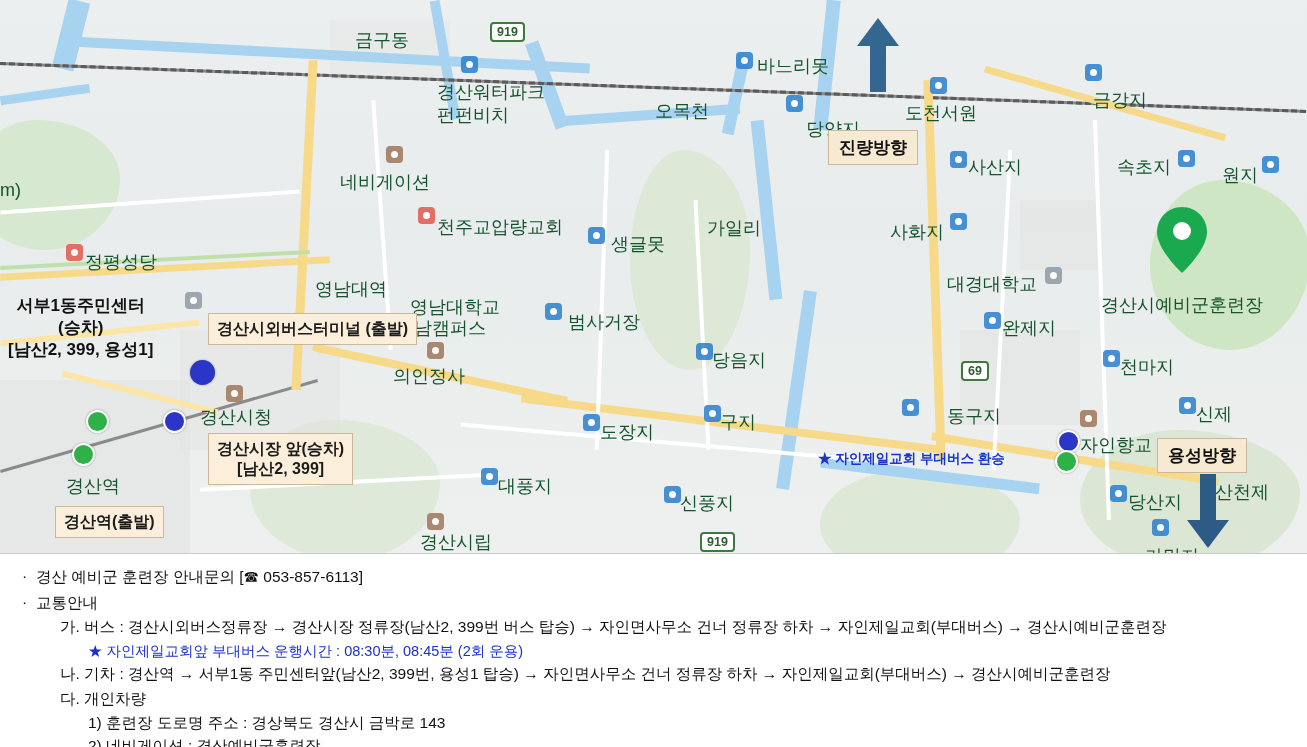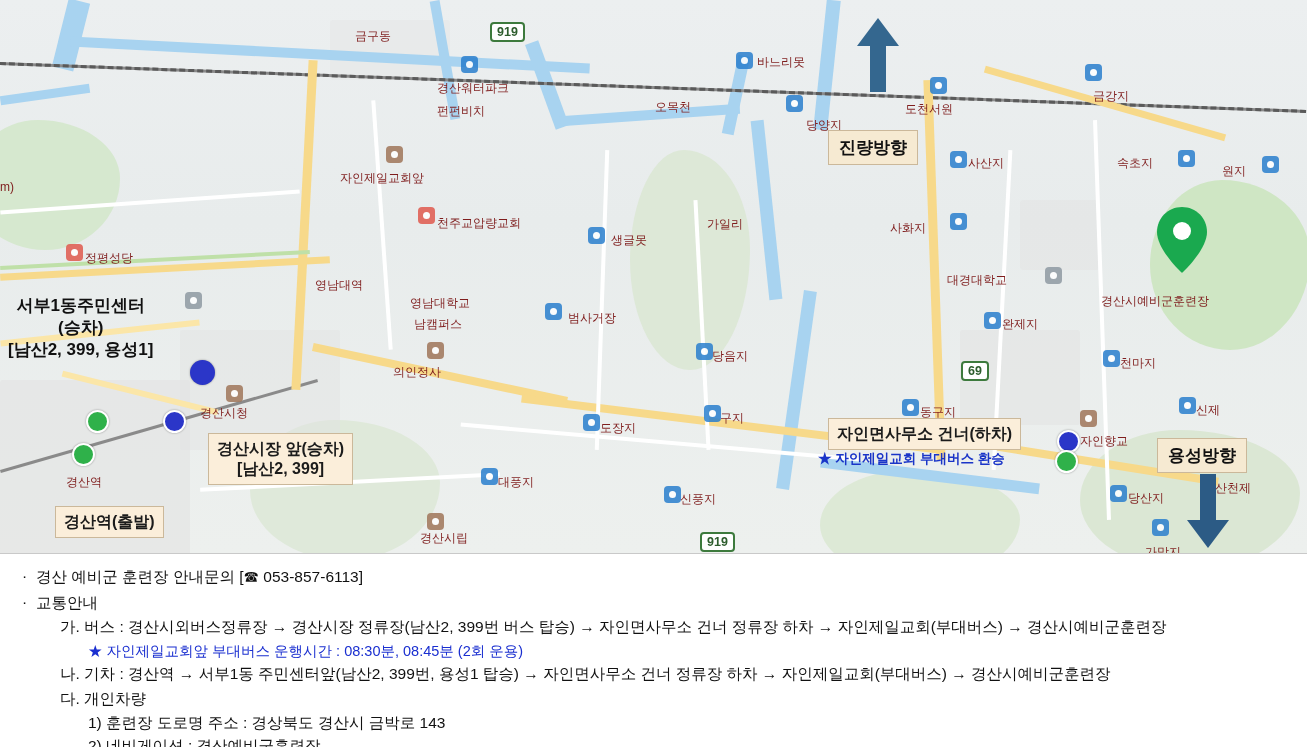--- a/index.html
+++ b/index.html
@@ -27,21 +27,21 @@
   .road.green{background:#bfe0a8;}
   .rail{position:absolute;height:0;border-top:3px dashed #5a5a5a;}
   .railbase{position:absolute;height:3px;background:#8a8a8a;}
 
   
   .poi{position:absolute;width:17px;height:17px;border-radius:4px;background:#2a7fce;opacity:.85;}
   .poi::after{content:"";position:absolute;left:5px;top:5px;width:7px;height:7px;border-radius:50%;background:#fff;}
   .poi.brown{background:#a0765a;}
   .poi.red{background:#e05a4e;}
   .poi.grey{background:#8f9aa3;}
-  .poi-label{position:absolute;font-size:12px;color:#7f1d1d;white-space:nowrap;}
+  .poi-label{position:absolute;font-size:18px;color:#14532d;white-space:nowrap;}
 
   
   .dot{position:absolute;width:19px;height:19px;border-radius:50%;border:2px solid #fff;box-shadow:0 0 2px rgba(0,0,0,.4);}
   .dot.blue{background:#2b36c8;}
   .dot.green{background:#2fb14a;}
   .dot.ring{border:3px dashed #2b36c8;background:#2b36c8;}
 
   .bigpin{position:absolute;width:54px;height:70px;}
   .bigpin svg{display:block;}
 
@@ -177,41 +177,41 @@
       <div class="poi-label" style="left: 757px; top: 54px;">바느리못</div>
       <div class="poi-label" style="left: 437px; top: 80px;">경산워터파크</div>
       <div class="poi-label" style="left: 437px; top: 103px;">펀펀비치</div>
       <div class="poi-label" style="left: 655px; top: 99px;">오목천</div>
       <div class="poi-label" style="left: 905px; top: 101px;">도천서원</div>
       <div class="poi-label" style="left: 1093px; top: 88px;">금강지</div>
       <div class="poi-label" style="left: 806px; top: 117px;">당양지</div>
       <div class="poi-label" style="left: 968px; top: 155px;">사산지</div>
       <div class="poi-label" style="left: 1117px; top: 155px;">속초지</div>
       <div class="poi-label" style="left: 1222px; top: 163px;">원지</div>
-      <div class="poi-label" style="left: 340px; top: 170px;">자인제일교회앞</div>
+      <div class="poi-label" style="left: 340px; top: 170px;">네비게이션</div>
       <div class="poi-label" style="left: 437px; top: 215px;">천주교압량교회</div>
       <div class="poi-label" style="left: 611px; top: 232px;">생글못</div>
       <div class="poi-label" style="left: 707px; top: 216px;">가일리</div>
       <div class="poi-label" style="left: 890px; top: 220px;">사화지</div>
       <div class="poi-label" style="left: 85px; top: 250px;">정평성당</div>
       <div class="poi-label" style="left: 947px; top: 272px;">대경대학교</div>
       <div class="poi-label" style="left: 1101px; top: 293px;">경산시예비군훈련장</div>
       <div class="poi-label" style="left: 315px; top: 277px;">영남대역</div>
       <div class="poi-label" style="left: 410px; top: 295px;">영남대학교</div>
       <div class="poi-label" style="left: 414px; top: 316px;">남캠퍼스</div>
       <div class="poi-label" style="left: 560px; top: 310px; margin-left: 8px;">범사거장</div>
       <div class="poi-label" style="left: 1002px; top: 316px;">완제지</div>
       <div class="poi-label" style="left: 1120px; top: 355px;">천마지</div>
       <div class="poi-label" style="left: 712px; top: 348px;">당음지</div>
       <div class="poi-label" style="left: 393px; top: 364px;">의인정사</div>
       <div class="poi-label" style="left: 1196px; top: 402px;">신제</div>
       <div class="poi-label" style="left: 200px; top: 405px;">경산시청</div>
       <div class="poi-label" style="left: 600px; top: 420px;">도장지</div>
       <div class="poi-label" style="left: 720px; top: 410px;">구지</div>
-      <div class="poi-label" style="left: 920px; top: 404px;">동구지</div>
+      <div class="poi-label" style="left: 947px; top: 404px;">동구지</div>
       <div class="poi-label" style="left: 1080px; top: 433px;">자인향교</div>
       <div class="poi-label" style="left: 66px; top: 474px;">경산역</div>
       <div class="poi-label" style="left: 498px; top: 474px;">대풍지</div>
       <div class="poi-label" style="left: 680px; top: 491px;">신풍지</div>
       <div class="poi-label" style="left: 1128px; top: 490px;">당산지</div>
       <div class="poi-label" style="left: 1215px; top: 480px;">산천제</div>
       <div class="poi-label" style="left: 420px; top: 530px;">경산시립</div>
       <div class="poi-label" style="left: 426px; top: 551px;">박물관</div>
       <div class="poi-label" style="left: 1145px; top: 544px;">가막지</div>
       <div class="poi-label" style="left: 0px; top: 180px;">m)</div>
@@ -221,33 +221,33 @@
       <div class="routeshield" style="left: 700px; top: 532px;">919</div>
       <div class="routeshield" style="left: 961px; top: 361px;">69</div>
     </div>
 
   <div class="plain-label" style="left:8px;top:295px;">
     <span style="white-space:pre-line;">서부1동주민센터
 (승차)
 [남산2, 399, 용성1]</span>
   </div>
 
+  <div class="callout" style="left:208px;top:313px;">
+    <span style="white-space:pre-line;">경산시외버스터미널 (출발)</span>
+  </div>
 
   <div class="callout" style="left:208px;top:433px;">
     <span style="white-space:pre-line;text-align:center;">경산시장 앞(승차)
 [남산2, 399]</span>
   </div>
 
   <div class="callout" style="left:55px;top:506px;">
     <span style="white-space:pre-line;">경산역(출발)</span>
   </div>
 
-  <div class="callout" style="left:828px;top:418px;">
-    <span style="white-space:pre-line;">자인면사무소 건너(하차)</span>
-  </div>
 
   <div class="sub-note" style="left:818px;top:450px;">★ 자인제일교회 부대버스 환승</div>
 
   <div class="direction" style="left:828px;top:130px;">진량방향</div>
   <div class="arrow" style="left:855px;top:16px;">
     <svg width="46" height="78" viewBox="0 0 46 78">
         <path d="M23 2 L44 30 L31 30 L31 76 L15 76 L15 30 L2 30 Z" fill="#34678f"></path>
       </svg>
   </div>
 

